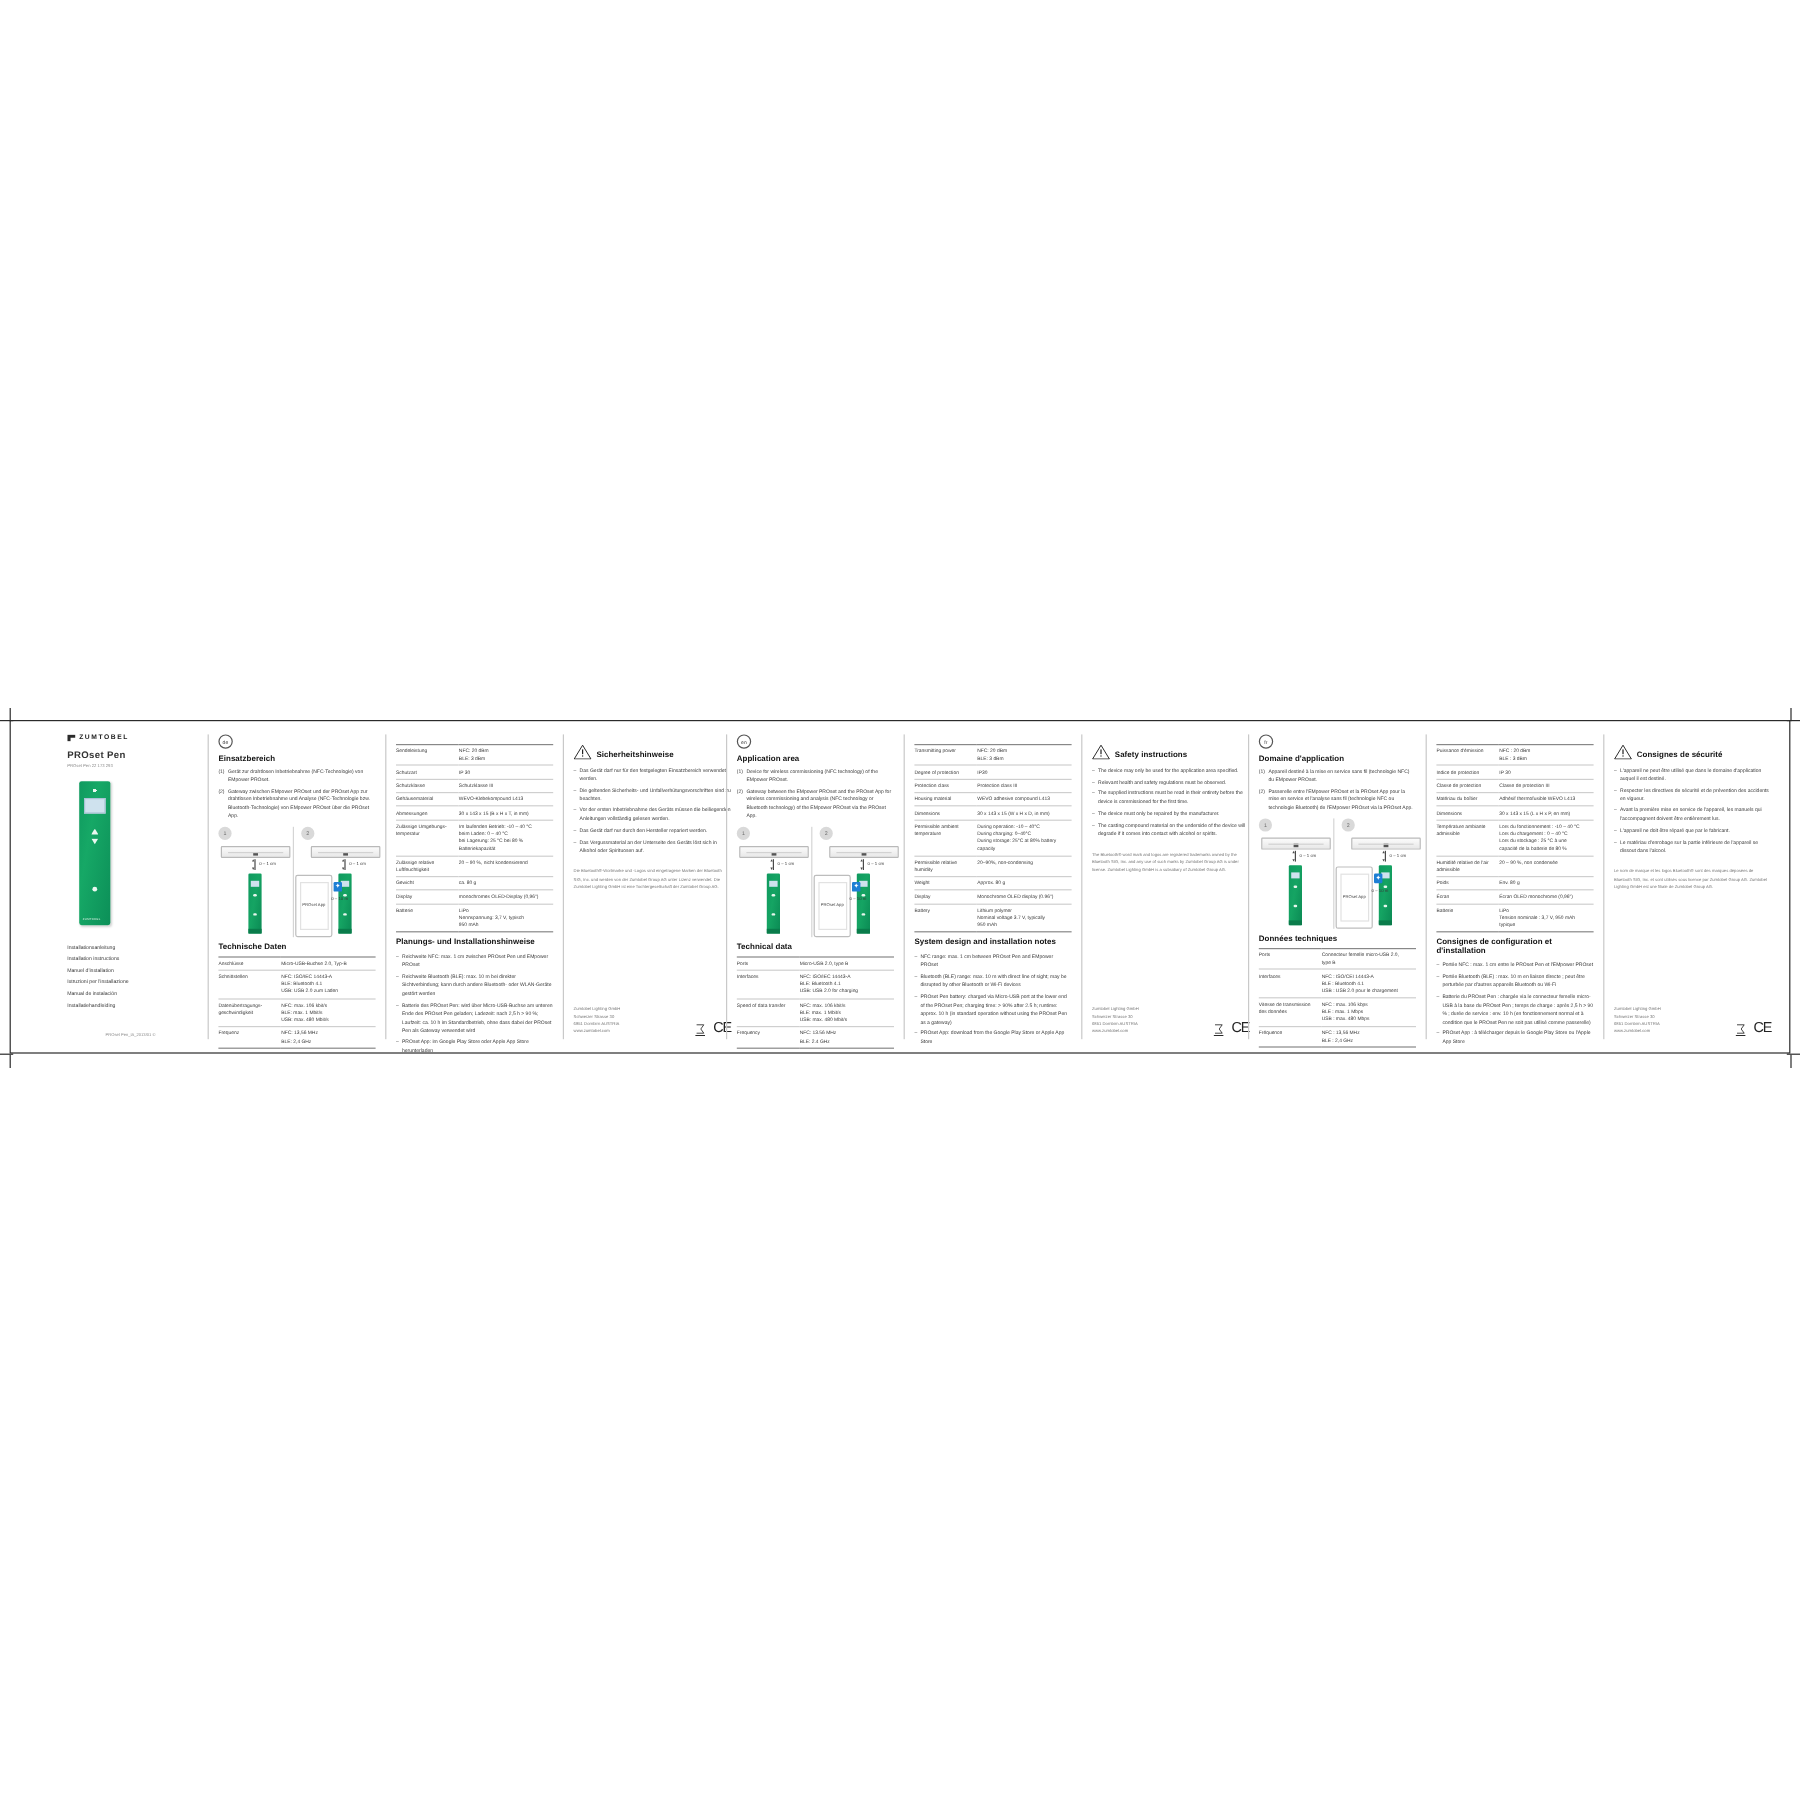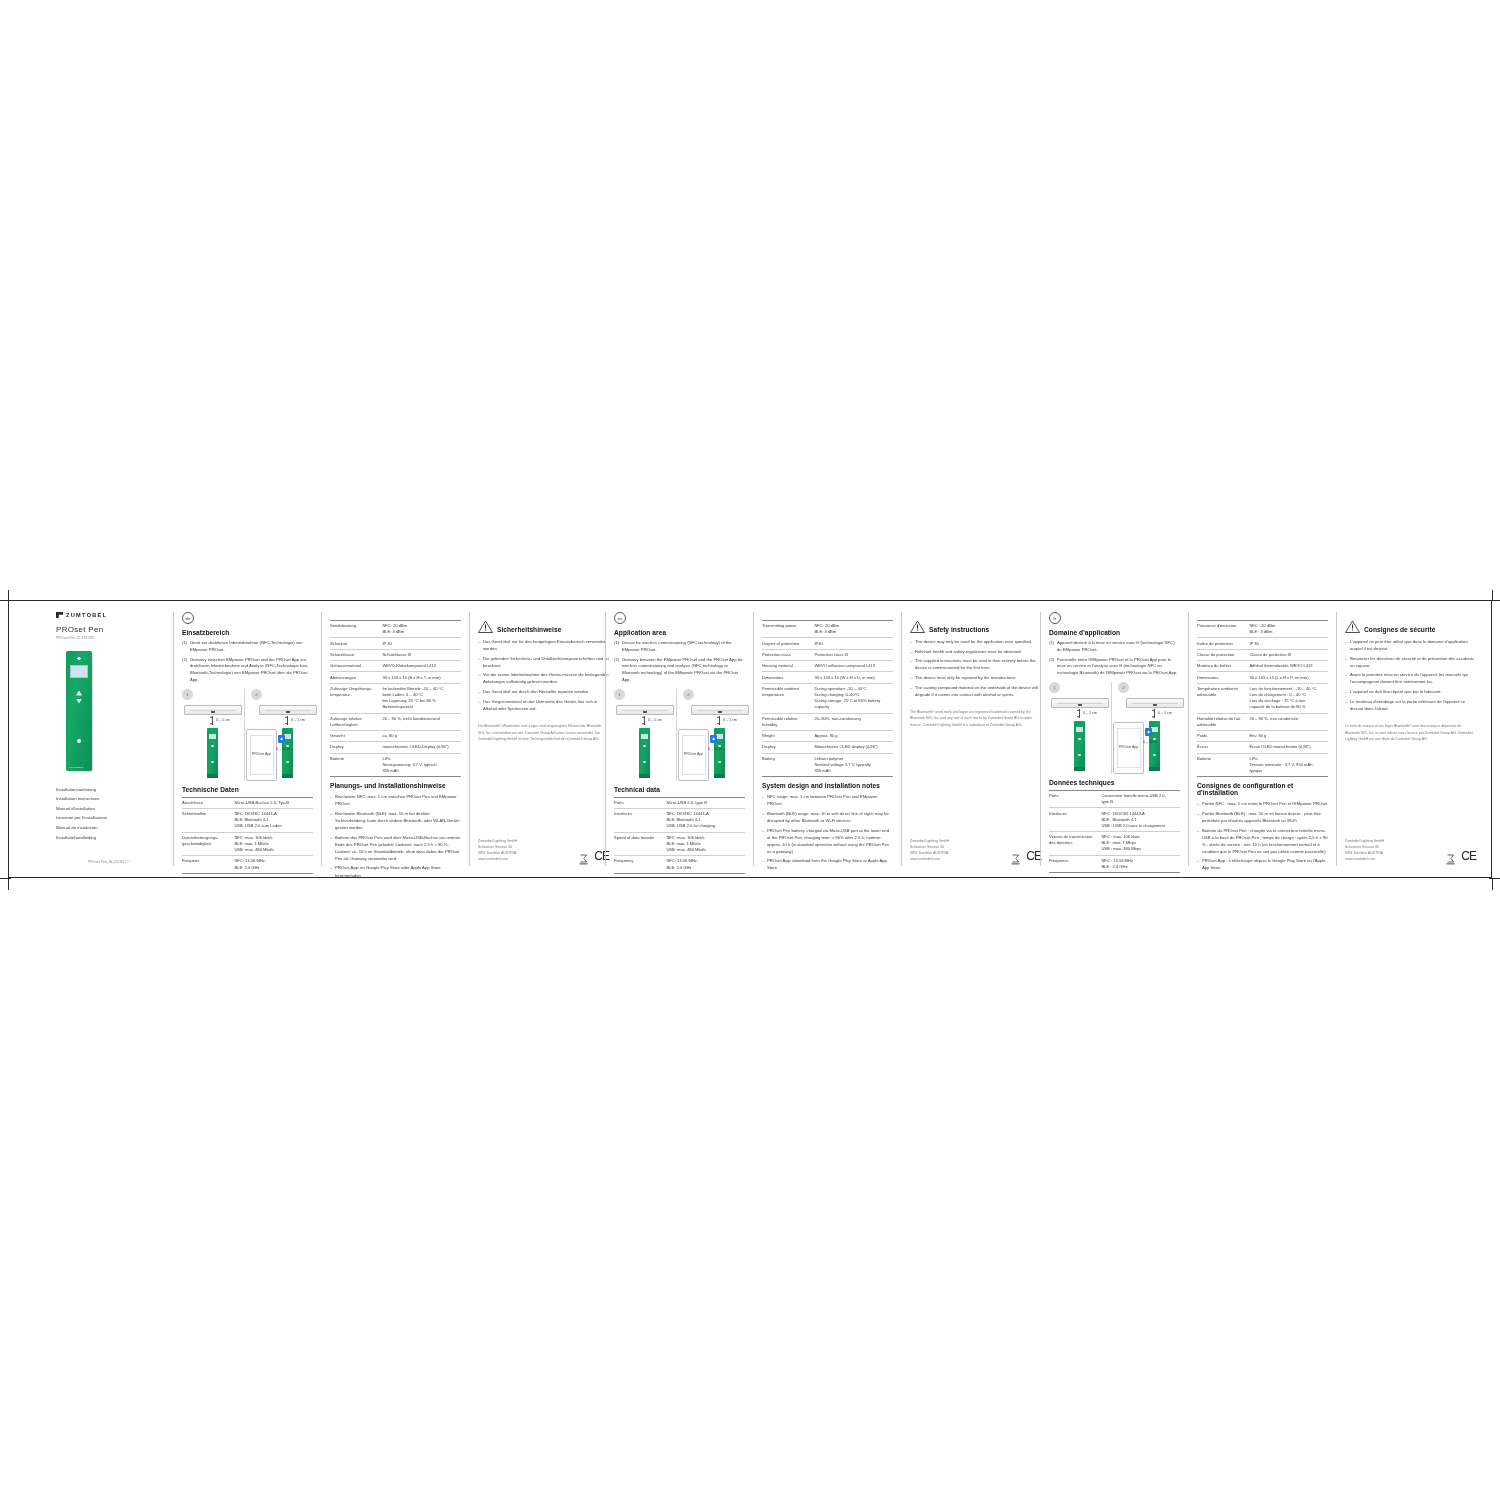--- a/index.html
+++ b/index.html
@@ -78,21 +78,21 @@
   }
   .addr { font-size: 3.5px; color: #777; line-height: 1.75; }
 
   
   .brand { display: flex; align-items: center; gap: 3px; margin-bottom: 7px; }
   .brand-mark {
     width: 7px; height: 6px; background: #2b2b2b;
     clip-path: polygon(0 0,100% 0,100% 45%,40% 45%,40% 100%,0 100%);
   }
   .brand-name { font-size: 5.6px; font-weight: bold; letter-spacing: 1.3px; color: #1a1a1a; }
-  .prod-title { font-size: 8px; color: #333; letter-spacing: 0.3px; }
+  .prod-title { font-size: 8px; color: #333; letter-spacing: 0.3px; font-weight: bold; }
   .prod-sub { font-size: 3.5px; color: #8a8a8a; margin-top: 1.5px; }
 
   .pen-big {
     width: 26px; height: 120px; margin: 11px 0 0 10px;
     background: linear-gradient(100deg,#0f9a5f 0%, #16a866 35%, #0c8f58 100%);
     border-radius: 2px; position: relative;
     box-shadow: 1px 1px 2px rgba(0,0,0,0.18);
   }
   .pen-big .screen {
     position: absolute; left: 4px; top: 14px; width: 18px; height: 13px;

